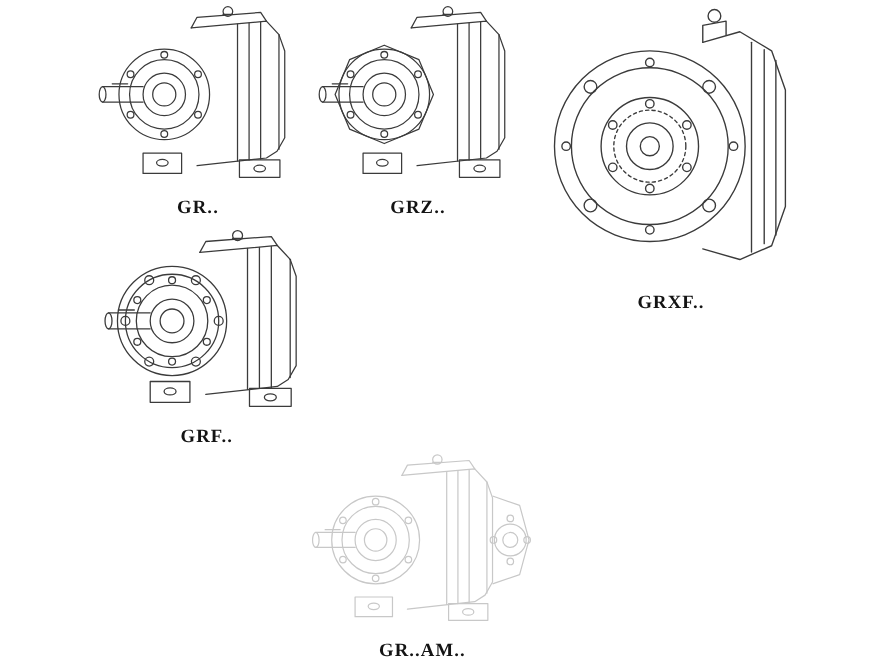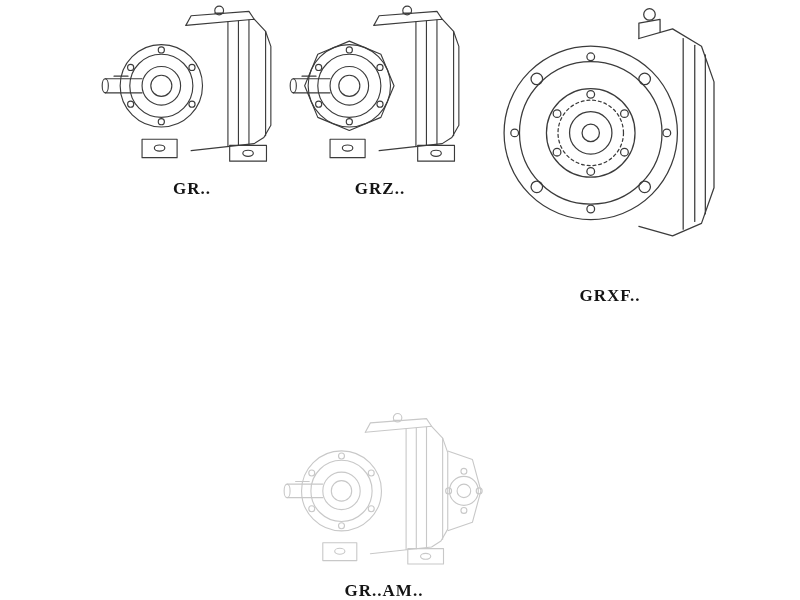--- a/index.html
+++ b/index.html
@@ -163,42 +163,49 @@
       <path d="M48 226 L102 226 L102 250 L48 250 Z"></path>
       <ellipse cx="75" cy="238" rx="8" ry="4"></ellipse>
       <path d="M166 232 L228 232 L228 254 L166 254 Z"></path>
       <ellipse cx="197" cy="243" rx="8" ry="4"></ellipse>
     </g>
   </defs>
 </svg>
 
 <div id="stage">
 
-  <div class="figure" style="left:100px;top:2px;">
+  <div class="figure" style="left:88px;top:2px;">
     <svg class="solid" width="184" height="172" viewBox="0 0 210 195">
       <use href="#g-foot"></use>
     </svg>
     <div class="caption">GR..</div>
   </div>
 
   <div class="figure" style="left:288px;top:2px;justify-content:space-between;">
     <svg class="solid" width="184" height="172" viewBox="0 0 210 195">
       <use href="#g-foot"></use>
         <use href="#g-oct"></use>
     </svg>
     <div class="caption">GRZ..</div>
   </div>
 
-  <div class="figure" style="left:492px;top:0px;gap:21px;">
+  <div class="figure" style="left:492px;top:0px;">
     <svg class="solid" width="236" height="260" viewBox="0 0 240 270">
       <use href="#g-grxf"></use>
     </svg>
     <div class="caption">GRXF..</div>
   </div>
 
+  <div class="figure" style="left:92px;top:206px;">
+    <svg class="solid" width="192" height="176" viewBox="0 0 210 195">
+      <use href="#g-foot"></use>
+        <use href="#g-flange-ring"></use>
+    </svg>
+    <div class="caption">GRF..</div>
+  </div>
 
 
 
   <div class="figure" style="left:282px;top:410px;justify-content:flex-end;">
     <svg class="faded" width="204" height="166" viewBox="0 0 240 195">
       <use href="#g-foot"></use>
         <use href="#g-out-flange"></use>
     </svg>
     <div class="caption">GR..AM..</div>
   </div>

